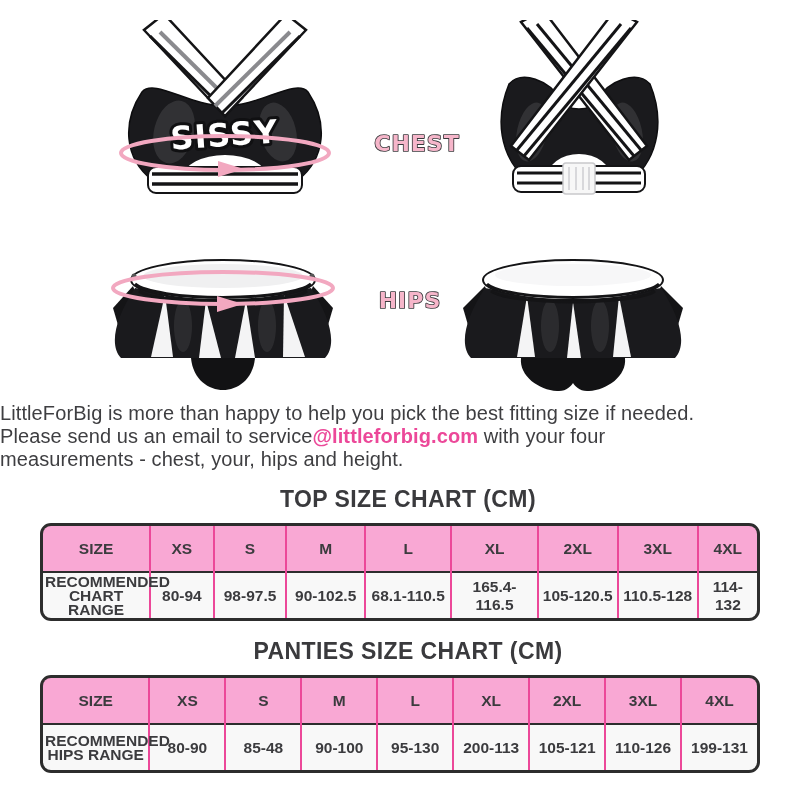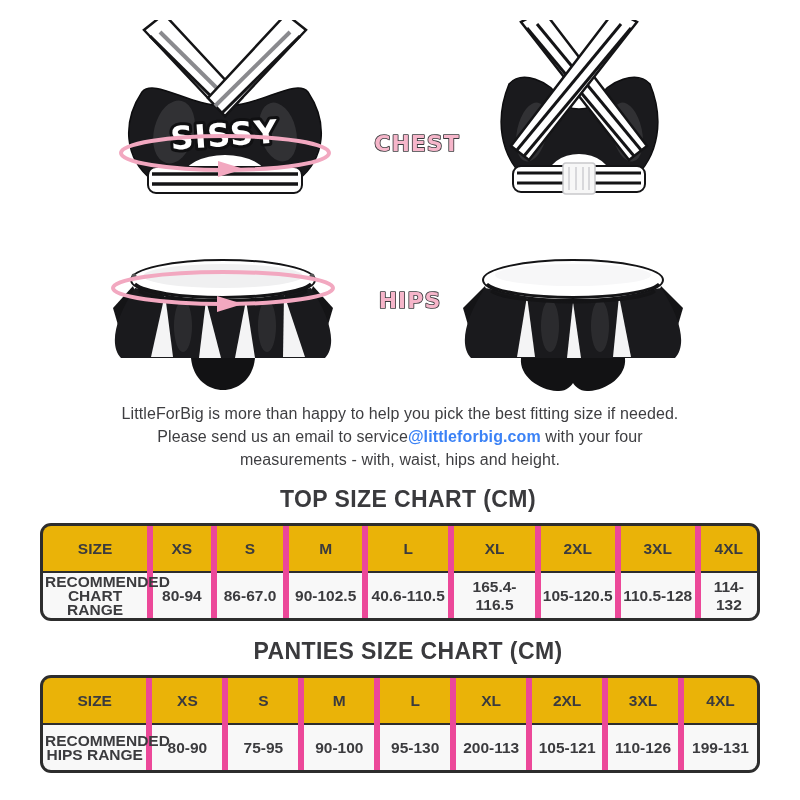--- a/index.html
+++ b/index.html
@@ -15,27 +15,27 @@
 
   
   .figure svg { display: block; }
 
   
   .measure-label svg { display: block; }
 
   
   .help-text {
     left: 0; top: 402px; width: 800px;
-    text-align: center;
-    font-size: 16px; line-height: 23px;
+    text-align: left;
+    font-size: 20px; line-height: 23px;
     font-weight: 500;
     color: #3e3e41;
     letter-spacing: 0.1px;
   }
-  .help-text .email { color: #3b82f6; font-weight: 600; }
+  .help-text .email { color: #ec4899; font-weight: 600; }
 
   
   .chart-title {
     left: 8px; width: 800px;
     text-align: center;
     font-size: 23px; font-weight: 800;
     letter-spacing: 0.4px;
     color: #3a3a3d;
   }
   .chart-title.top-title { top: 486px; }
@@ -51,28 +51,28 @@
   }
   .size-table-wrap.top-table { top: 523px; }
   .size-table-wrap.panties-table { top: 675px; }
   table.size-table {
     width: 100%; height: 100%;
     border-collapse: collapse;
     table-layout: fixed;
   }
   table.size-table td {
     text-align: center; vertical-align: middle;
-    border-left: 6px solid #ec4899;
+    border-left: 2px solid #ec4899;
     font-size: 15.5px; font-weight: 600;
     color: #3b3b3e;
     height: 46px;
     padding: 0 2px;
   }
   table.size-table td:first-child { border-left: none; }
-  table.size-table tr.header-row td { background: #eab308; }
+  table.size-table tr.header-row td { background: #f9a8d4; }
   table.size-table tr.data-row td { background: #f8f8f8; border-top: 2px solid #2d2d2d; font-size: 15.5px; }
   table.size-table td.range-label { font-size: 12.3px; font-weight: 700; line-height: 14px; letter-spacing: 0; }
   
   table.top-cols td:nth-child(1) { width: 15.0%; }
   table.top-cols td:nth-child(2) { width: 8.9%; }
   table.top-cols td:nth-child(3) { width: 10.2%; }
   table.top-cols td:nth-child(4) { width: 11.0%; }
   table.top-cols td:nth-child(5) { width: 12.1%; }
   table.top-cols td:nth-child(6) { width: 12.1%; }
   table.top-cols td:nth-child(7) { width: 11.2%; }
@@ -221,21 +221,21 @@
 
 <div class="abs measure-label" style="left:355px; top:282px;">
   <svg width="110" height="36" viewBox="0 0 110 36">
     <text x="55" y="26" text-anchor="middle" font-family="DejaVu Sans, sans-serif" font-size="22" font-weight="800" letter-spacing="1" fill="#f6b6ca" stroke="#3a3a3d" stroke-width="1.7" paint-order="stroke" stroke-linejoin="round">HIPS</text>
   </svg>
 </div>
 
 <div class="abs help-text">
   <div>LittleForBig is more than happy to help you pick the best fitting size if needed.</div>
   <div><span>Please send us an email to service</span><span class="email">@littleforbig.com</span><span> with your four</span></div>
-  <div>measurements - with, waist, hips and height.</div>
+  <div>measurements - chest, your, hips and height.</div>
 </div>
 
 <div class="abs chart-title top-title">TOP SIZE CHART (CM)</div>
 
 <div class="abs size-table-wrap top-table">
   <table class="size-table top-cols">
     <tbody>
         <tr class="header-row">
       <td>SIZE</td>
       <td>XS</td>
@@ -243,23 +243,23 @@
       <td>M</td>
       <td>L</td>
       <td>XL</td>
       <td>2XL</td>
       <td>3XL</td>
       <td>4XL</td>
     </tr>
     <tr class="data-row">
       <td class="range-label">RECOMMENDED CHART RANGE</td>
       <td>80-94</td>
-      <td>86-67.0</td>
+      <td>98-97.5</td>
       <td>90-102.5</td>
-      <td>40.6-110.5</td>
+      <td>68.1-110.5</td>
       <td>165.4-116.5</td>
       <td>105-120.5</td>
       <td>110.5-128</td>
       <td>114-132</td>
     </tr>
   </tbody>
     </table>
 </div>
 
 <div class="abs chart-title panties-title">PANTIES SIZE CHART (CM)</div>
@@ -274,21 +274,21 @@
       <td>M</td>
       <td>L</td>
       <td>XL</td>
       <td>2XL</td>
       <td>3XL</td>
       <td>4XL</td>
     </tr>
     <tr class="data-row">
       <td class="range-label">RECOMMENDED HIPS RANGE</td>
       <td>80-90</td>
-      <td>75-95</td>
+      <td>85-48</td>
       <td>90-100</td>
       <td>95-130</td>
       <td>200-113</td>
       <td>105-121</td>
       <td>110-126</td>
       <td>199-131</td>
     </tr>
   </tbody>
     </table>
 </div>

